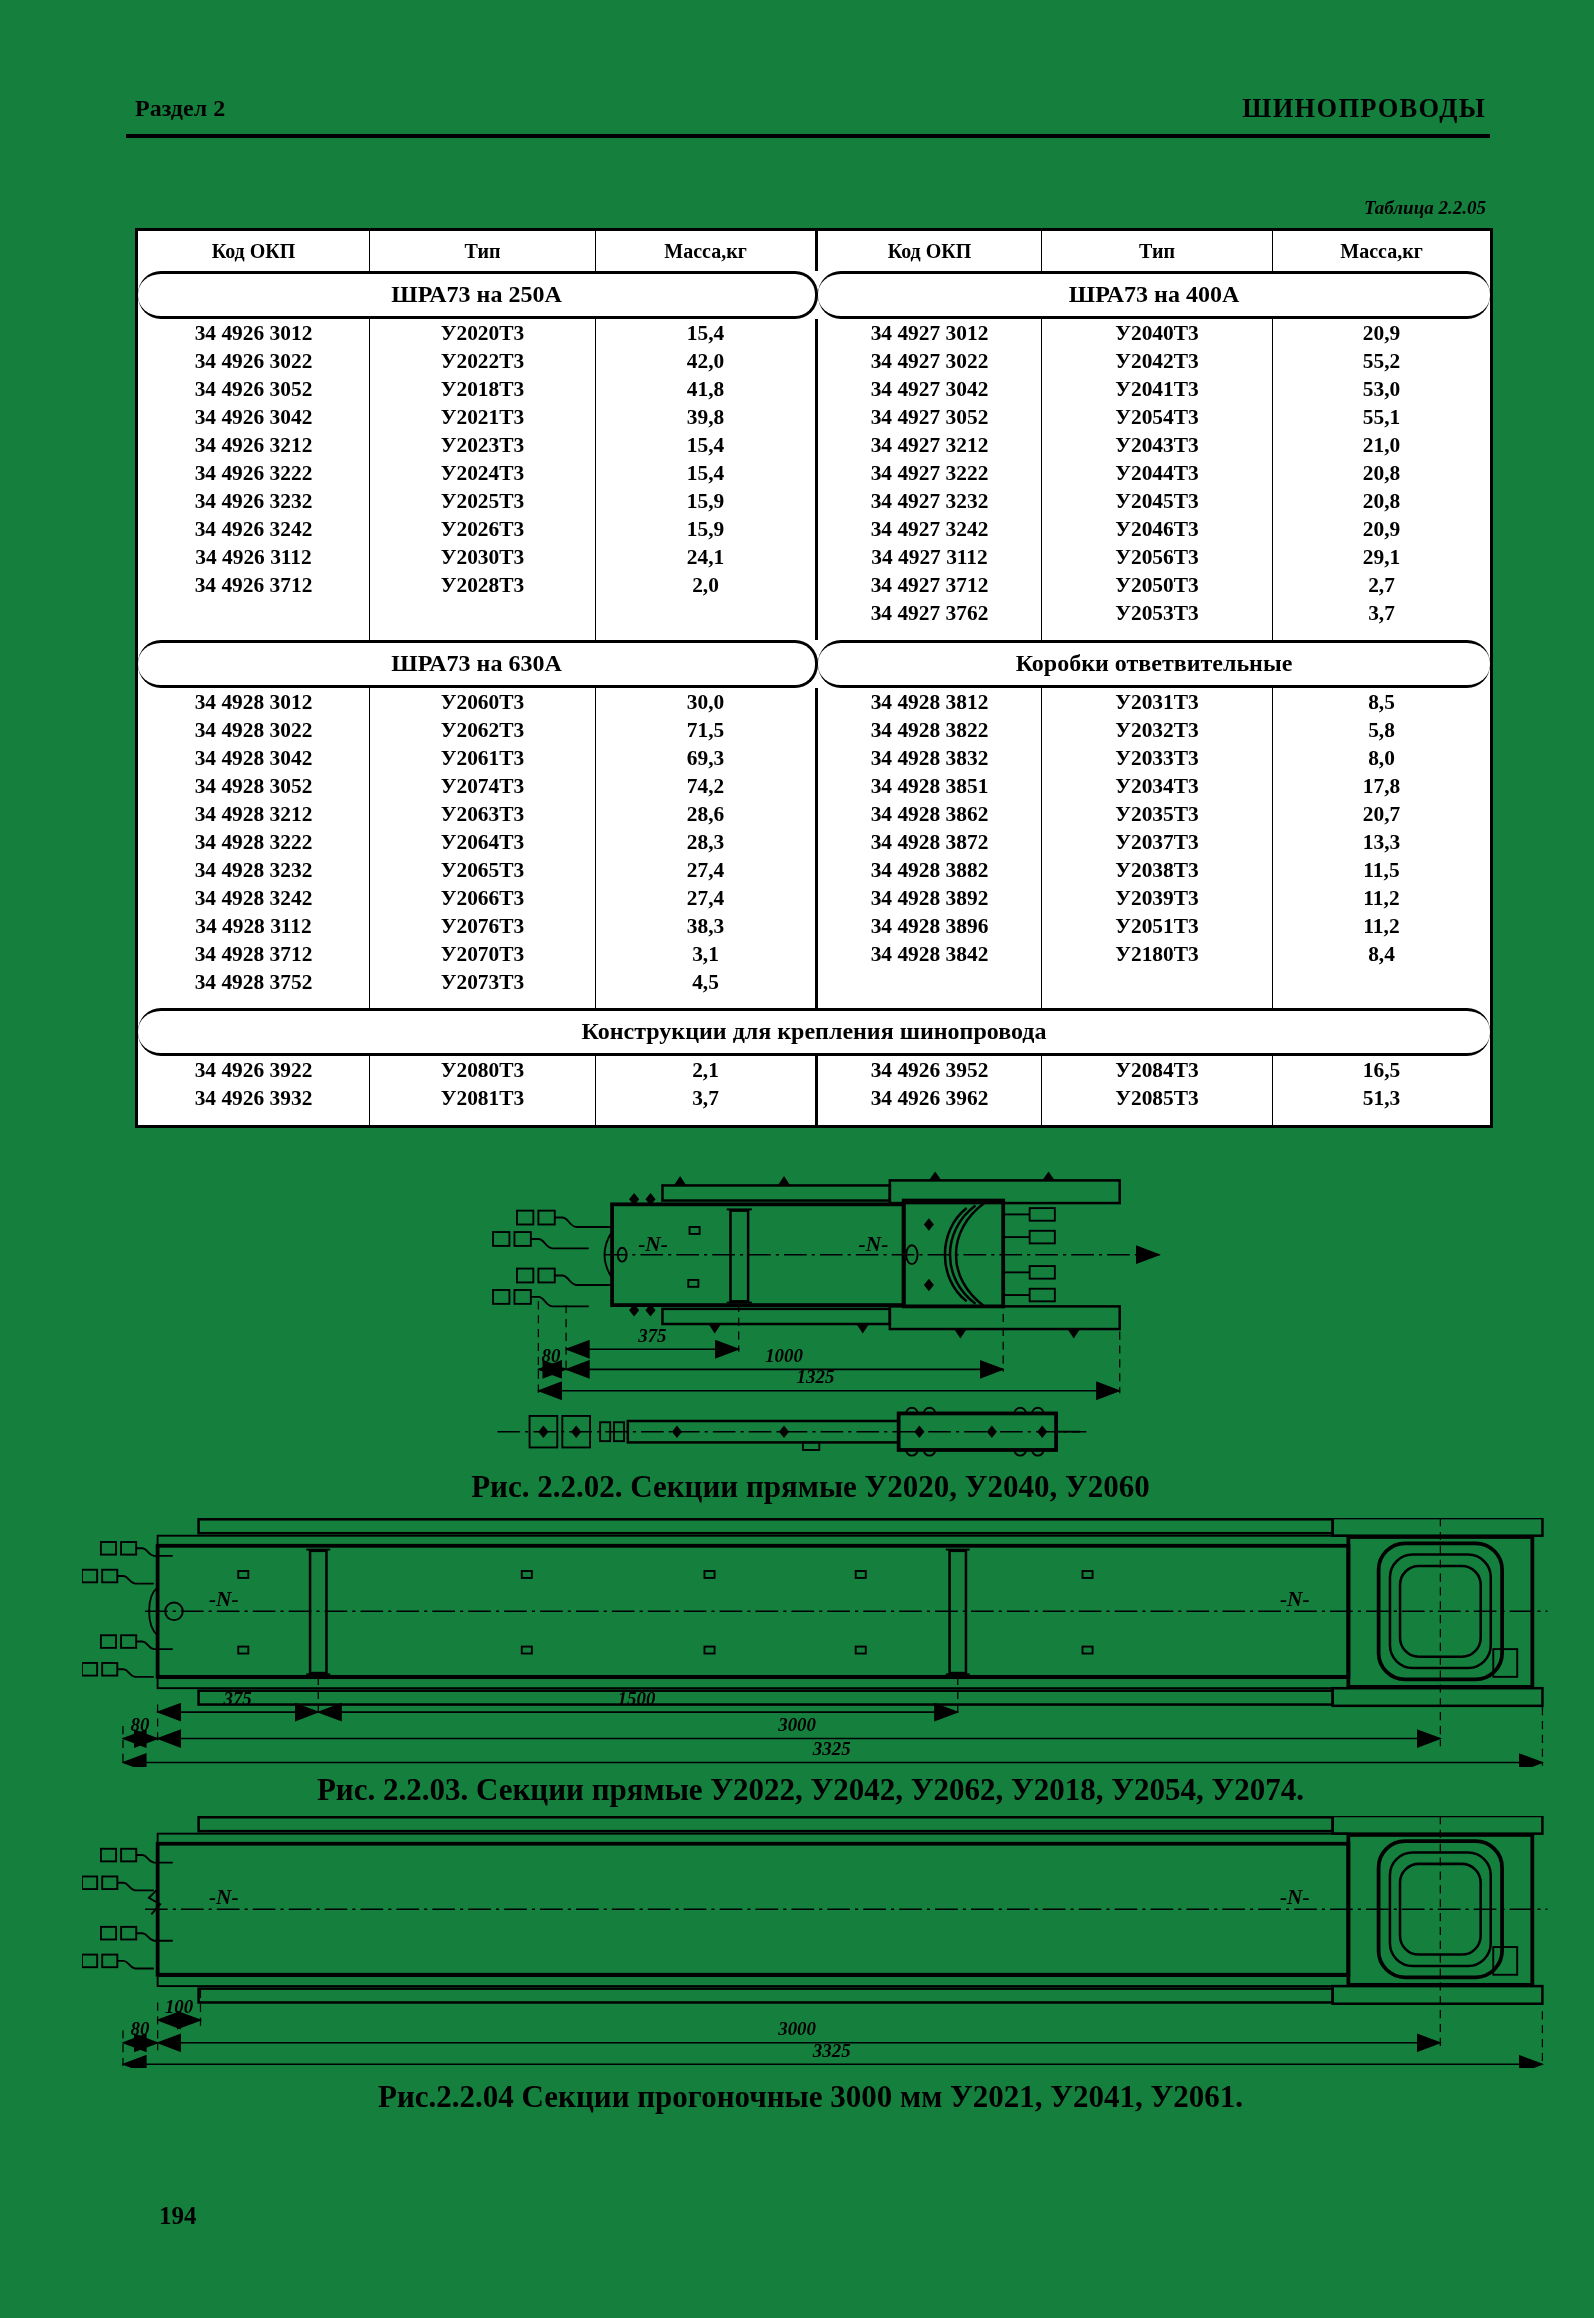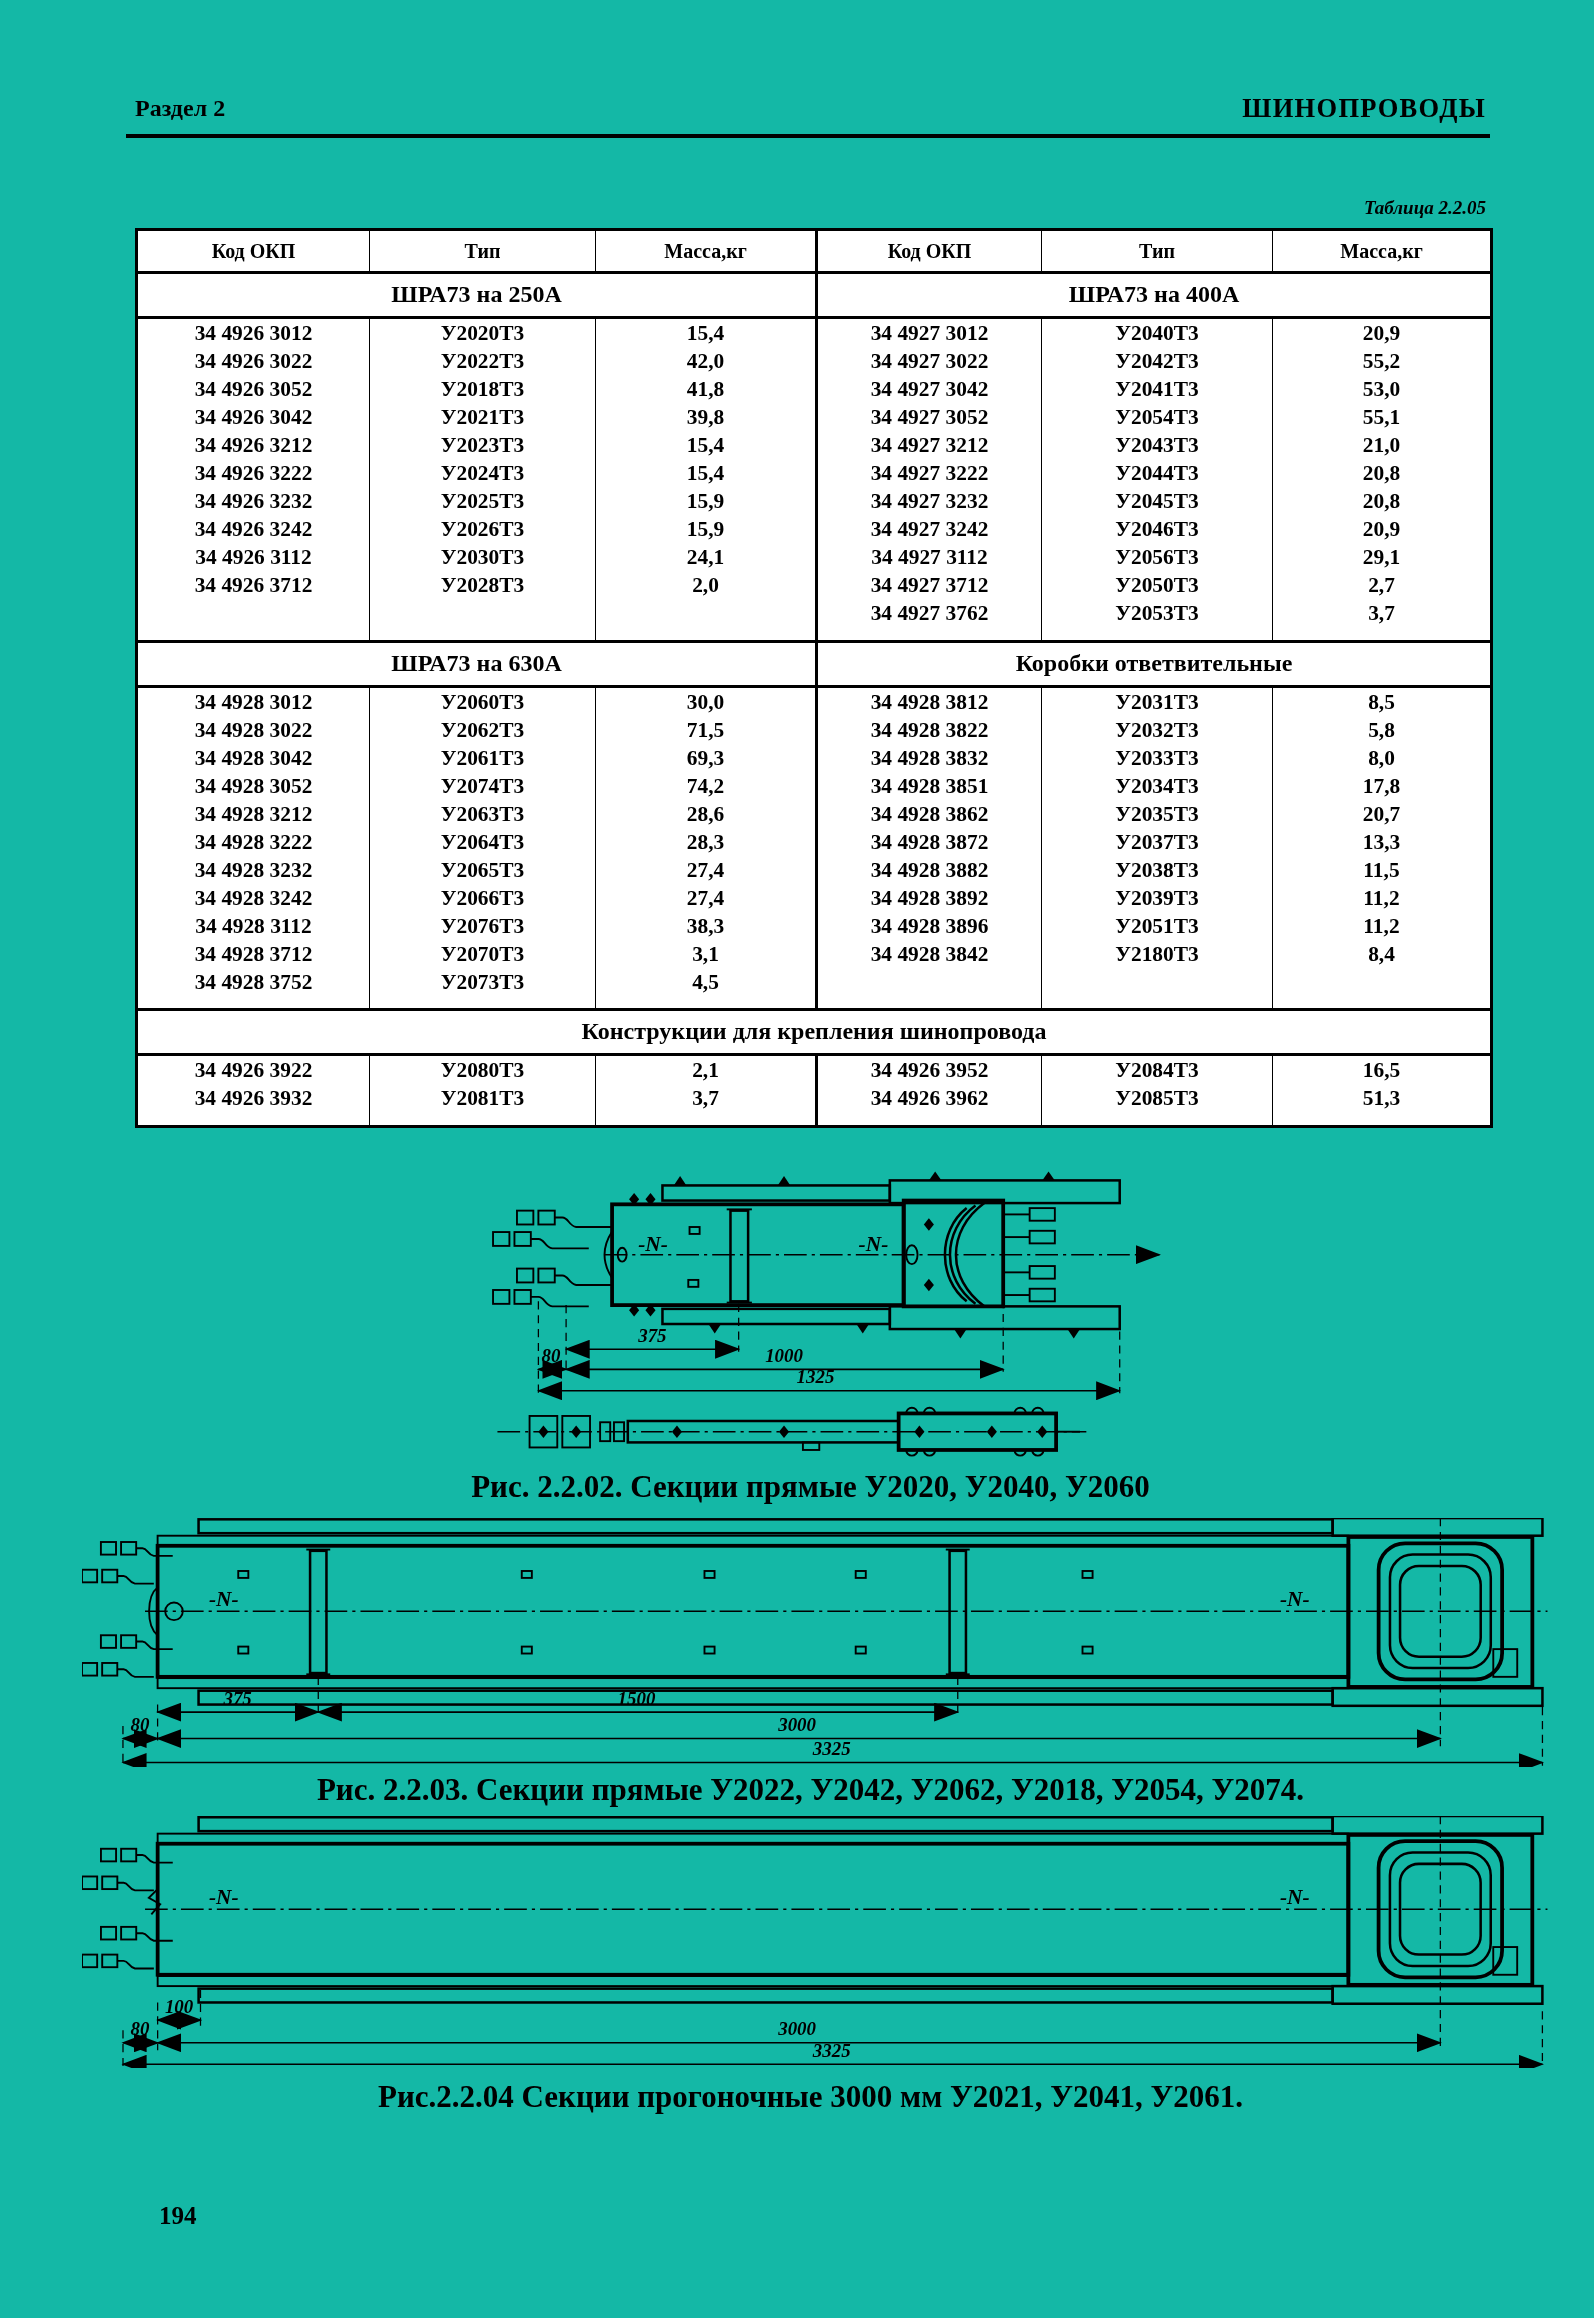--- a/index.html
+++ b/index.html
@@ -1,35 +1,35 @@
 <!DOCTYPE html>
 <html style="font-size:10px"><head>
 <meta charset="utf-8">
 <style>
   html,body{margin:0;padding:0;background:#e8e8e8;}
-  .page{position:relative;width:1595px;height:2319px;background:#14b8a6;
+  .page{position:relative;width:1595px;height:2319px;background:#15803d;
         font-family:"Liberation Serif","DejaVu Serif",serif;color:#000;overflow:hidden;}
   
   .hdr-section{position:absolute;left:135px;top:95px;font-size:24px;font-weight:700;}
   .hdr-title{position:absolute;left:135px;top:93px;width:1351px;text-align:right;
              font-size:26.5px;font-weight:700;letter-spacing:1.3px;}
   .hdr-rule{position:absolute;left:126px;top:134px;width:1364px;height:4.4px;background:#000;}
   .table-caption{position:absolute;left:135px;top:197px;width:1351px;text-align:right;
                  font-style:italic;font-weight:700;font-size:19px;}
   
   .okp-table{position:absolute;left:135px;top:228px;display:grid;
              grid-template-columns:232px 226px 222px 224px 231px 217px;
              border:3.8px solid #000;background:#fff;}
   .cell{box-sizing:border-box;overflow:hidden;white-space:nowrap;}
   .c0,.c1,.c3,.c4{border-right:1.9px solid #000;}
   .c2{border-right:3.8px solid #000;}
   .c5{border-right:0;}
   .colhead{height:40px;line-height:40px;text-align:center;font-size:20px;font-weight:700;}
   .band{border-top:3.8px solid #000;border-bottom:3.8px solid #000;height:48px;line-height:40px;
-        text-align:center;font-size:24px;font-weight:700;}
+        text-align:center;font-size:24px;font-weight:700;border-radius:23px;}
   .bandL{grid-column:1 / span 3;border-right:3.8px solid #000;}
   .bandR{grid-column:4 / span 3;border-right:0;}
   .bandF{grid-column:1 / -1;border-right:0;}
   .data{height:28px;line-height:28px;text-align:center;font-size:21.4px;font-weight:700;}
   .spacer{height:12.6px;}
   
   .fig{position:absolute;}
   .fig .s{fill:none;stroke:#000;stroke-width:4;}
   .fig .sh{fill:none;stroke:#000;stroke-width:6;}
   .fig .s2{fill:none;stroke:#000;stroke-width:3;}

